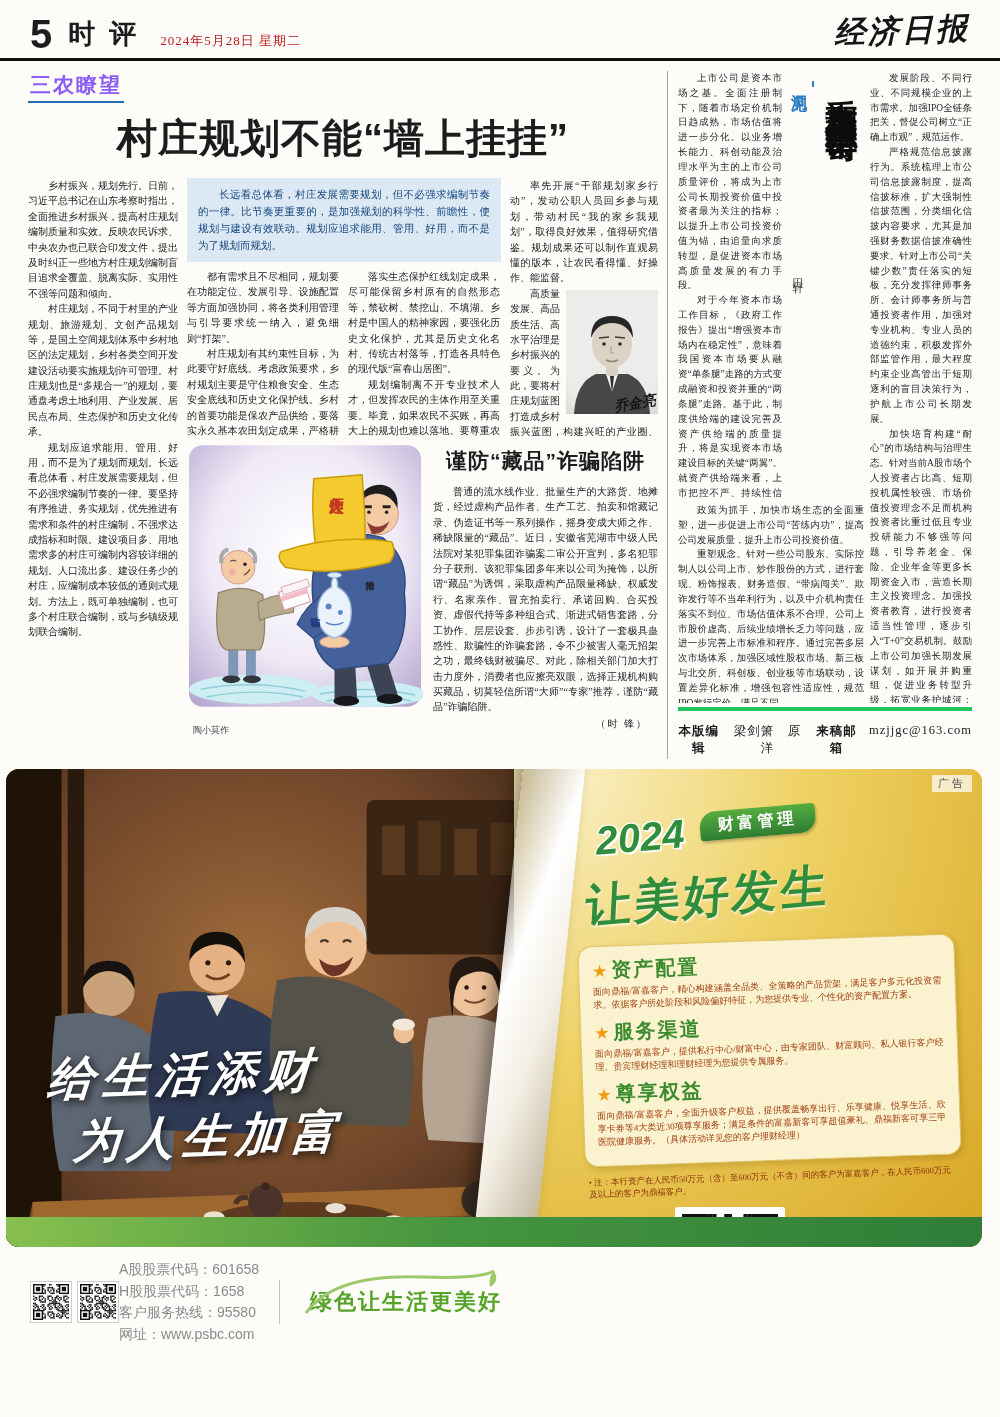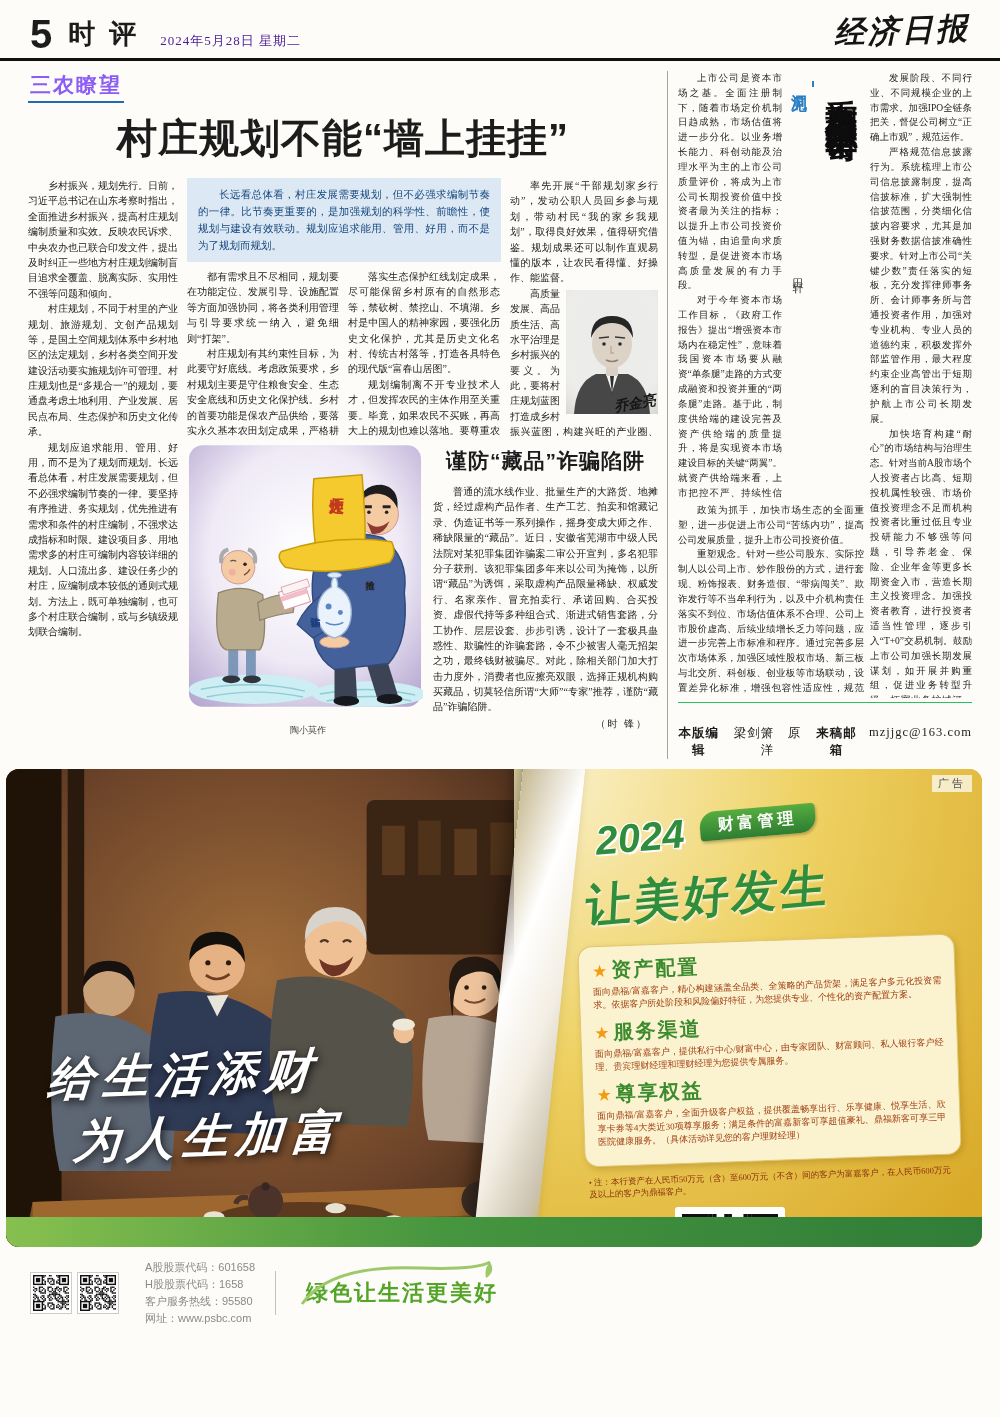--- a/index.html
+++ b/index.html
@@ -2,21 +2,21 @@
 <html><head>
 <meta charset="utf-8">
 <style>
   html,body{margin:0;padding:0;background:#e8e6e0;}
   #page{position:relative;width:1000px;height:1417px;margin:0 auto;background:#fdfcf9;overflow:hidden;
         font-family:"Liberation Serif","DejaVu Serif",serif;color:#1c1c1c;}
   
   .hdr{display:flex;align-items:flex-end;padding:10px 30px 6px 30px;border-bottom:3px solid #111;}
   .hdr-num{font-family:"Liberation Sans",sans-serif;font-size:40px;font-weight:900;line-height:.9;}
   .hdr-sec{font-family:"Liberation Sans",sans-serif;font-size:27px;font-weight:900;letter-spacing:14px;margin-left:16px;}
-  .hdr-date{font-size:13px;color:#4c1d95;margin-left:10px;margin-bottom:2px;letter-spacing:1px;}
+  .hdr-date{font-size:13px;color:#b91c1c;margin-left:10px;margin-bottom:2px;letter-spacing:1px;}
   .hdr-masthead{margin-left:auto;font-family:"DejaVu Serif",serif;font-style:italic;font-weight:bold;
                 font-size:31px;letter-spacing:3px;color:#151515;transform:rotate(-2deg);}
   
   .main{display:flex;gap:10px;padding:10px 28px 0 28px;height:688px;overflow:hidden;}
   .art-left{width:640px;border-right:1px solid #a9a49a;padding-right:9px;box-sizing:border-box;}
   .kicker{display:inline-block;font-family:"Liberation Sans",sans-serif;font-weight:900;font-size:21px;
           color:#8b5cf6;border-bottom:2px solid #1f6cb4;padding:0 2px 2px 2px;letter-spacing:2px;}
   .headline1{font-family:"Liberation Sans",sans-serif;font-size:40px;font-weight:900;text-align:center;
              letter-spacing:1px;margin:8px 0 12px 0;}
   .cols{display:flex;gap:9px;}
@@ -28,21 +28,21 @@
   .hlbox{background:#dce9f5;color:#14467c;padding:8px 11px;font-size:10.5px;line-height:1.62;
          text-align:justify;text-indent:2em;}
   .midcols{display:flex;gap:9px;flex:1;overflow:hidden;}
   .c23{width:152px;overflow:hidden;}
   .c4{flex:1;overflow:hidden;}
   .photo{float:right;position:relative;width:92px;height:124px;margin:4px 0 2px 6px;background:#ececea;}
   .photo .sig{position:absolute;right:2px;bottom:1px;font-style:italic;font-weight:bold;font-size:14px;
               color:#141414;transform:rotate(-10deg);font-family:"DejaVu Serif",serif;}
   .rowB{display:flex;gap:10px;height:302px;}
   .cartoon{width:236px;flex:none;}
-  .cartoon-cap{font-size:9px;color:#444;padding-left:6px;margin-top:1px;text-align:center;}
+  .cartoon-cap{font-size:9px;color:#444;padding-left:6px;margin-top:1px;}
   .subart{flex:1;overflow:hidden;padding-top:2px;}
   .subart h3{font-family:"Liberation Sans",sans-serif;font-size:21px;font-weight:900;text-align:center;
              margin:2px 0 9px 0;letter-spacing:1px;}
   .subart .byline{text-align:right;font-size:10px;padding-right:1em;margin-top:2px;letter-spacing:2px;}
   
   .art-right{flex:1;display:flex;flex-direction:column;}
   .dj-main{display:flex;gap:6px;height:632px;overflow:hidden;}
   .dj-lg{width:186px;flex:none;display:flex;flex-direction:column;}
   .dj-top{display:flex;gap:6px;height:428px;}
   .djc{overflow:hidden;}
@@ -50,21 +50,21 @@
   .dj-colL{width:104px;flex:none;}
   .dj-center{width:76px;flex:none;position:relative;}
   .vtext{writing-mode:vertical-rl;text-orientation:upright;}
   .dj-kicker{position:absolute;left:0;top:10px;color:#2b7ec2;font-family:"Liberation Sans",sans-serif;
              font-weight:900;font-size:16px;letter-spacing:3px;border-right:2px solid #2b7ec2;padding-right:3px;}
   .dj-author{position:absolute;left:2px;top:198px;font-size:11px;letter-spacing:5px;color:#333;}
   .dj-head{position:absolute;right:0;top:2px;height:426px;font-family:"Liberation Sans",sans-serif;
            font-weight:900;font-size:32px;letter-spacing:3px;color:#0d0d0d;overflow:hidden;}
   .dj-below{height:200px;overflow:hidden;margin-top:4px;}
   .dj-right{flex:1;overflow:hidden;}
-  .dj-foot{border-top:1px solid #22c55e;margin-top:4px;padding-top:22px;font-size:12.5px;text-align:center;
+  .dj-foot{border-top:4px solid #22c55e;margin-top:4px;padding-top:12px;font-size:12.5px;text-align:center;
            letter-spacing:1px;display:flex;justify-content:center;gap:12px;}
   .dj-foot b{font-weight:bold;}
   
   .ad{position:relative;margin:10px 18px 0 6px;height:478px;overflow:hidden;background:#caa02c;border-radius:13px;}
   .ad-photo{position:absolute;left:0;top:0;width:57%;height:536px;}
   .ad-gold{position:absolute;left:52%;right:0;top:0;height:536px;
            background:radial-gradient(120% 120% at 10% 0%,#faf0c6 0%,#eed162 45%,#d9a928 100%);}
   .curl{position:absolute;top:-24px;left:50%;width:62px;height:600px;transform:rotate(6deg);z-index:3;
         background:linear-gradient(105deg,rgba(60,40,20,.30) 0%,#ffffff 32%,#f3eee3 55%,#cdc5b2 78%,rgba(80,60,35,.25) 100%);
         box-shadow:-8px 0 16px rgba(0,0,0,.35);}
@@ -93,21 +93,21 @@
              font-weight:900;font-style:italic;font-size:47px;letter-spacing:7px;line-height:1.35;
              transform:skewX(-6deg) rotate(-2deg);
              text-shadow:2px 3px 8px rgba(0,0,0,.75),0 0 2px rgba(0,0,0,.5);}
   .ad-slogan .l2{margin-left:30px;}
   .ad-greenbar{position:absolute;left:0;right:0;bottom:0;height:30px;z-index:4;
                background:linear-gradient(90deg,#87c04f 0%,#46953f 45%,#2f7d38 100%);}
   
   .bank{display:flex;align-items:center;margin:12px 30px 0 30px;padding-bottom:6px;}
   .bank .minis{display:flex;gap:5px;}
   .mini-qr{width:36px;height:36px;background:#fff;border:1px solid #ccc;padding:2px;}
-  .bank-codes{margin-left:26px;font-size:11px;color:#8a8a8a;line-height:1.55;font-family:"Liberation Sans",sans-serif;}
+  .bank-codes{margin-left:0;font-size:14px;color:#8a8a8a;line-height:1.55;font-family:"Liberation Sans",sans-serif;}
   .bank-logo{display:flex;align-items:center;margin-left:auto;}
   .bank-names{margin-left:8px;}
   .bank-cn{font-family:"Liberation Sans",sans-serif;font-weight:900;font-size:20px;color:#00523e;letter-spacing:2px;}
   .bank-en{font-family:"Liberation Sans",sans-serif;font-size:6.5px;color:#777;letter-spacing:1.2px;margin-top:1px;}
   .bank-div{width:1px;height:44px;background:#c2c2c2;margin:0 20px;}
   .bank-slogan{position:relative;font-family:"Liberation Sans",sans-serif;font-weight:900;font-size:22px;
                color:#54a427;letter-spacing:2px;padding:6px 10px;}
   .bank-slogan svg{position:absolute;left:-6px;top:-12px;}
 </style>
 </head>

